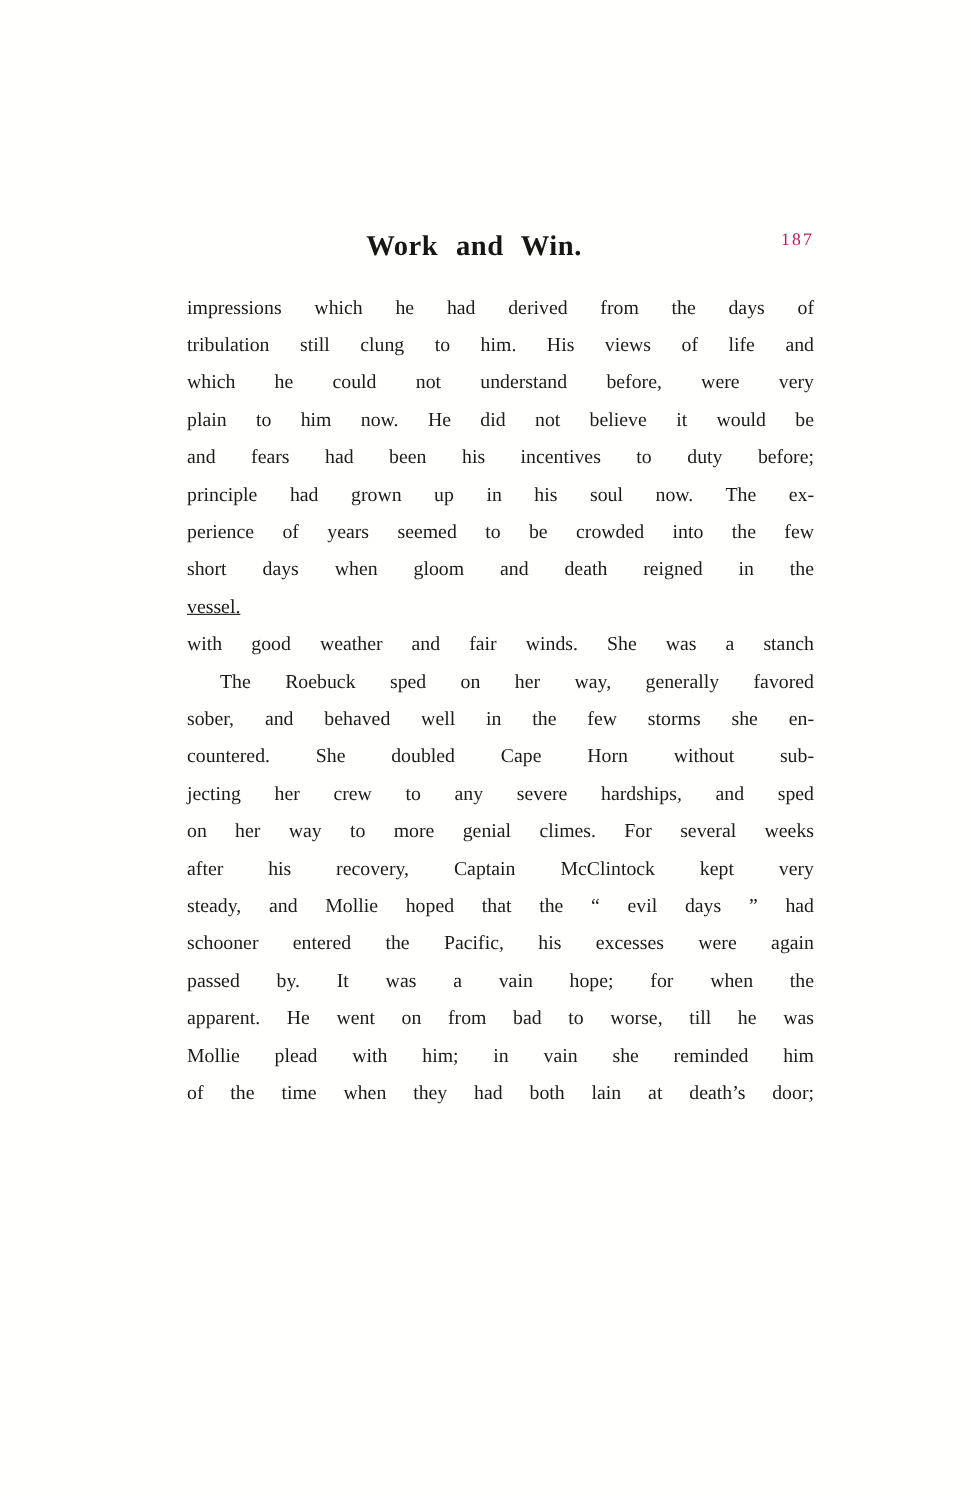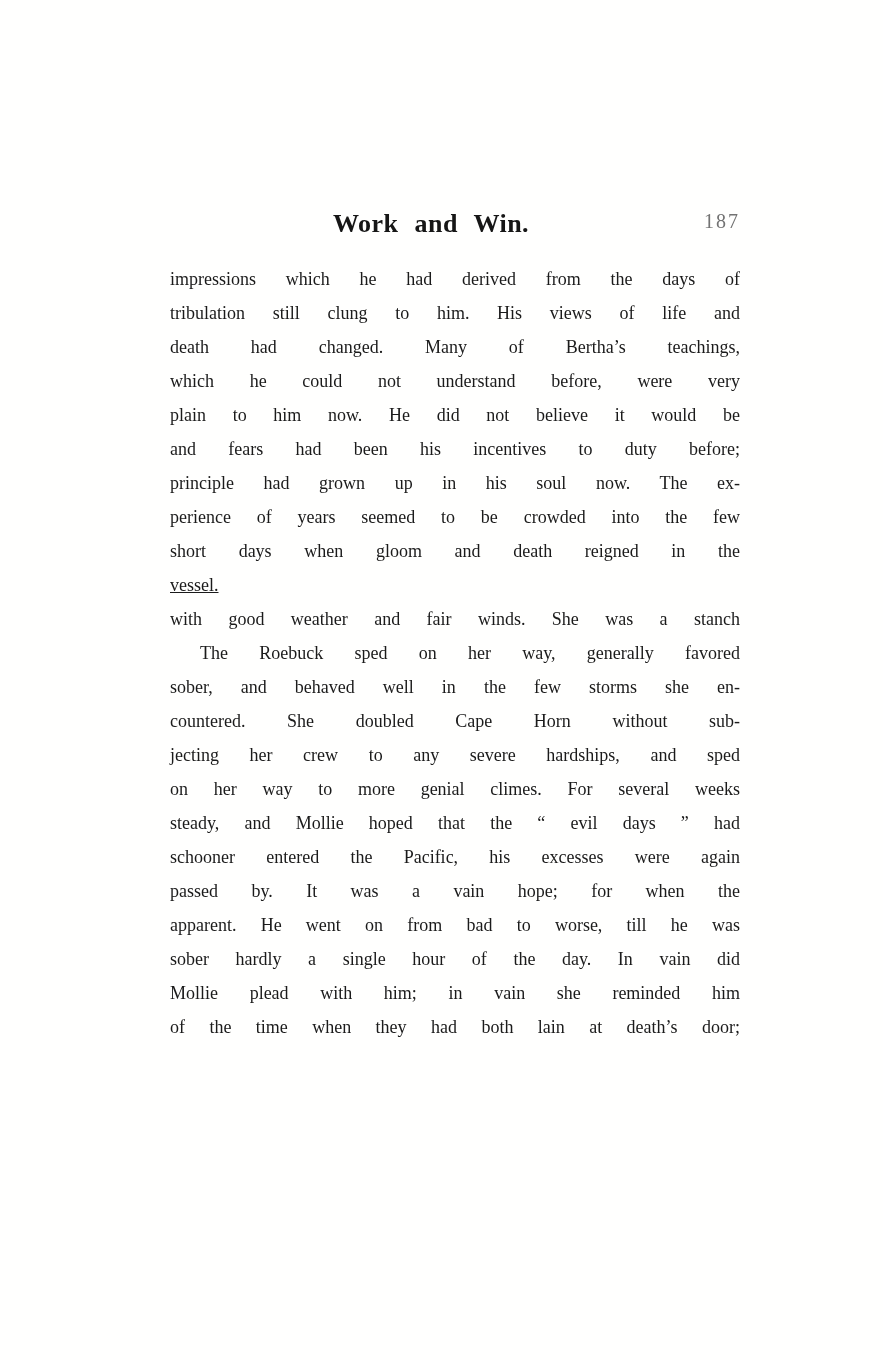--- a/index.html
+++ b/index.html
@@ -34,23 +34,23 @@
     font-size: 26px;
     letter-spacing: 0.5px;
     word-spacing: 9px;
     color: #161616;
     font-weight: bold;
   }
   .page-number {
     position: absolute;
     top: 1px;
     right: 0;
-    font-size: 20px;
+    font-size: 16px;
     letter-spacing: 2px;
-    color: #737373;
+    color: #be185d;
   }
   .text-block {
     position: absolute;
     top: 262px;
     left: 170px;
     width: 570px;
     font-size: 18px;
   }
   .line {
     height: 34px;
@@ -72,35 +72,34 @@
 <body>
 
 <div class="page">
   <div class="header">
     <span class="running-title">Work and Win.</span>
     <span class="page-number">187</span>
   </div>
   <div class="text-block" id="text-block">
       <div class="line">impressions which he had derived from the days of</div>
       <div class="line">tribulation still clung to him. His views of life and</div>
-      <div class="line">death had changed. Many of Bertha’s teachings,</div>
       <div class="line">which he could not understand before, were very</div>
       <div class="line">plain to him now. He did not believe it would be</div>
       <div class="line">and fears had been his incentives to duty before;</div>
       <div class="line">principle had grown up in his soul now. The ex-</div>
       <div class="line">perience of years seemed to be crowded into the few</div>
       <div class="line">short days when gloom and death reigned in the</div>
       <div class="line flush-left">vessel.</div>
       <div class="line">with good weather and fair winds. She was a stanch</div>
       <div class="line indent">The Roebuck sped on her way, generally favored</div>
       <div class="line">sober, and behaved well in the few storms she en-</div>
       <div class="line">countered. She doubled Cape Horn without sub-</div>
       <div class="line">jecting her crew to any severe hardships, and sped</div>
       <div class="line">on her way to more genial climes. For several weeks</div>
+      <div class="line">after his recovery, Captain McClintock kept very</div>
       <div class="line">steady, and Mollie hoped that the “ evil days ” had</div>
       <div class="line">schooner entered the Pacific, his excesses were again</div>
       <div class="line">passed by. It was a vain hope; for when the</div>
       <div class="line">apparent. He went on from bad to worse, till he was</div>
-      <div class="line">sober hardly a single hour of the day. In vain did</div>
       <div class="line">Mollie plead with him; in vain she reminded him</div>
       <div class="line">of the time when they had both lain at death’s door;</div>
     </div>
 </div>
 
 </body></html>

